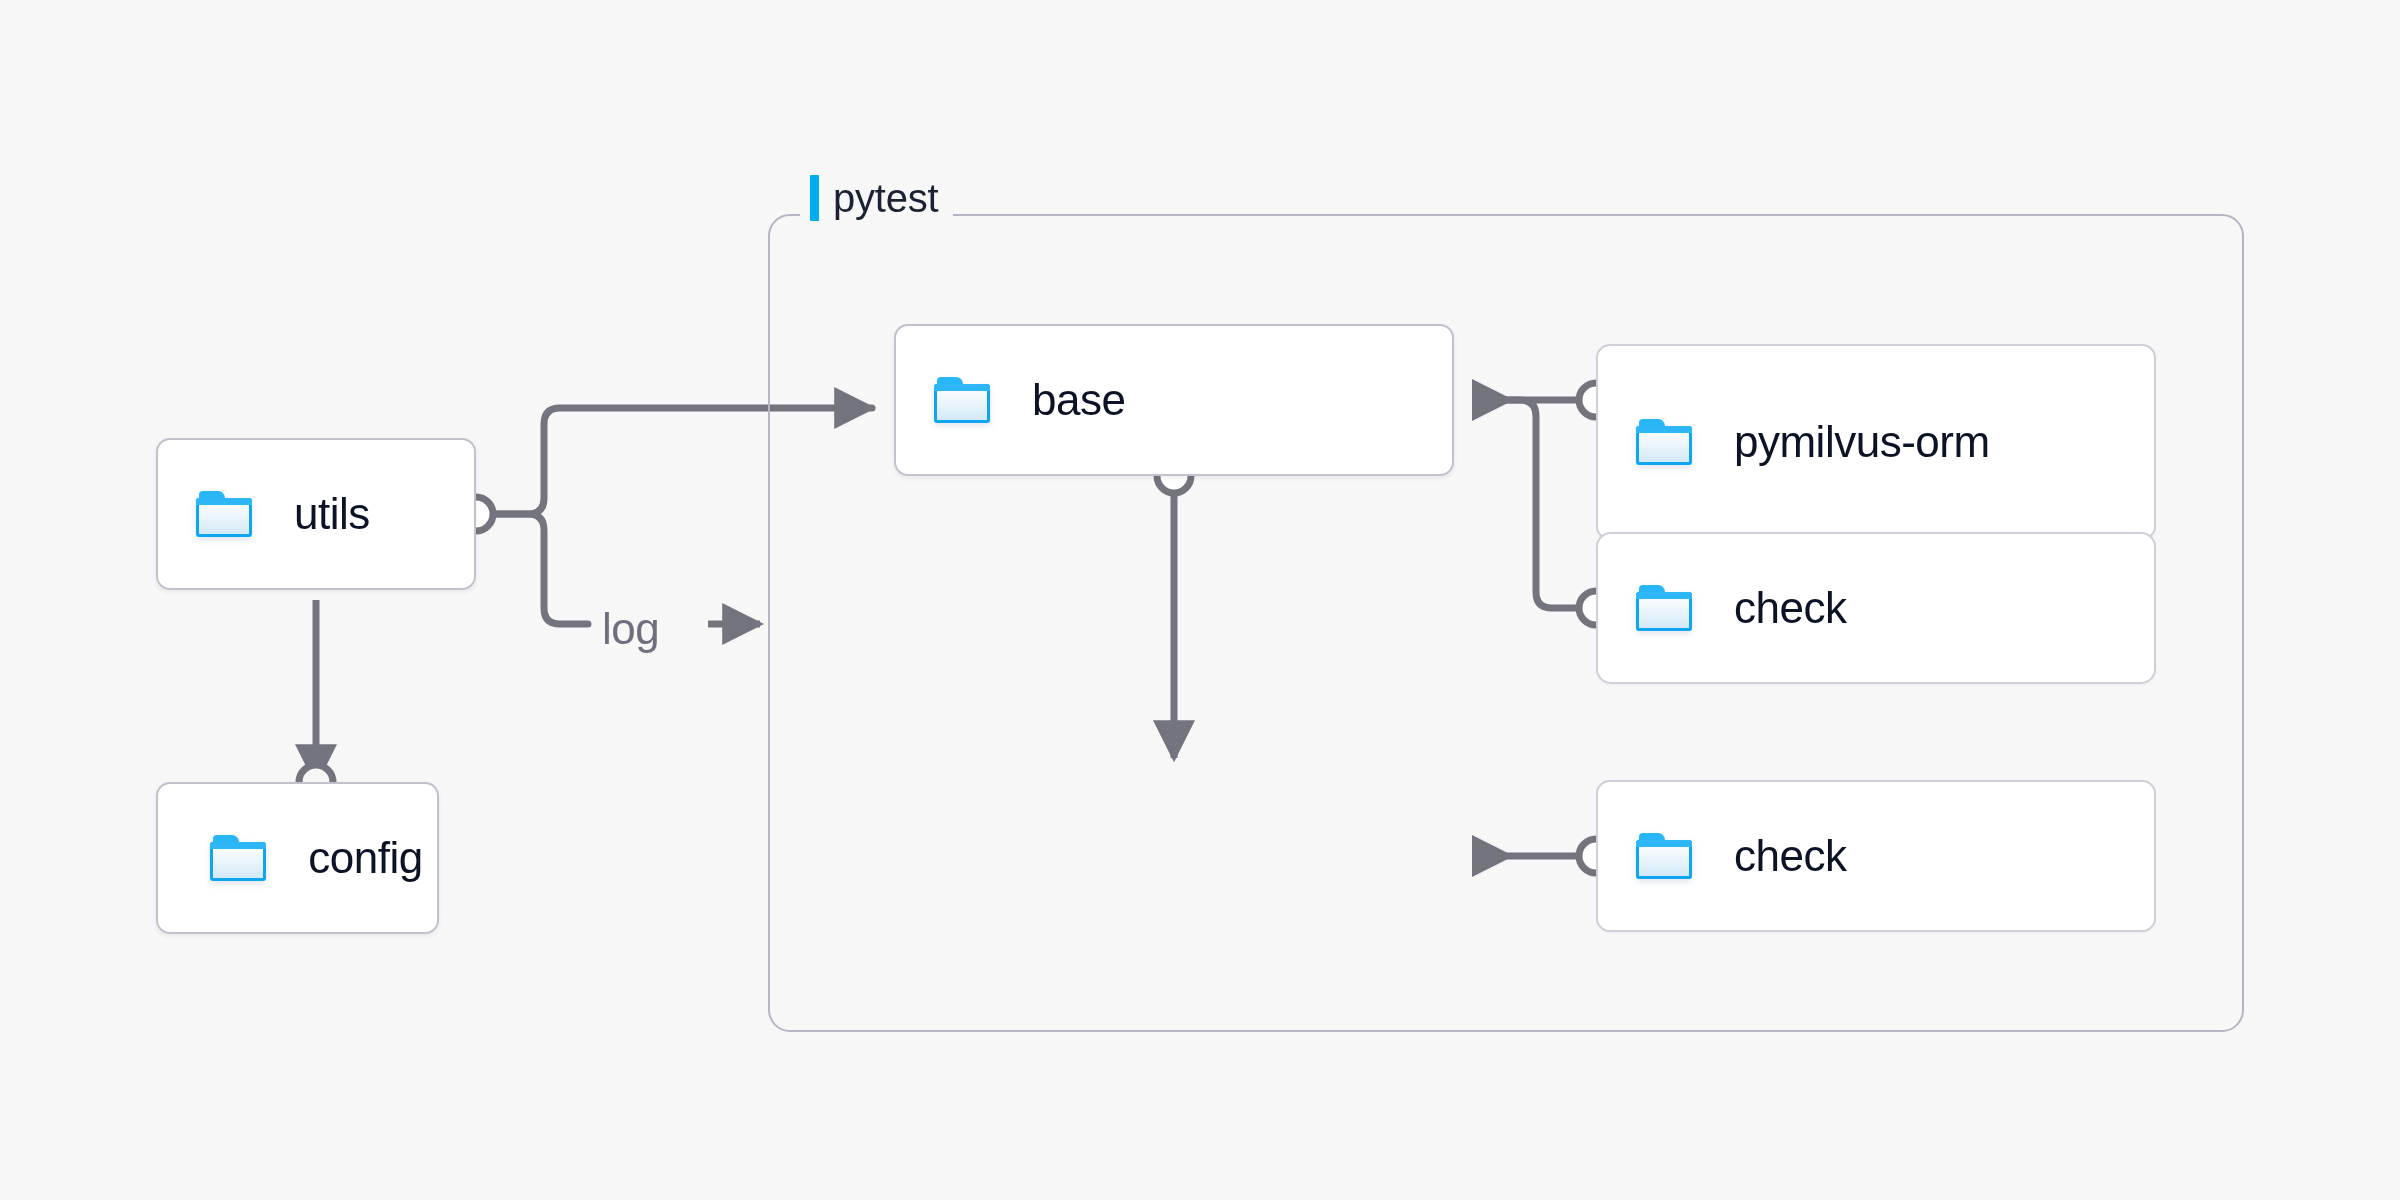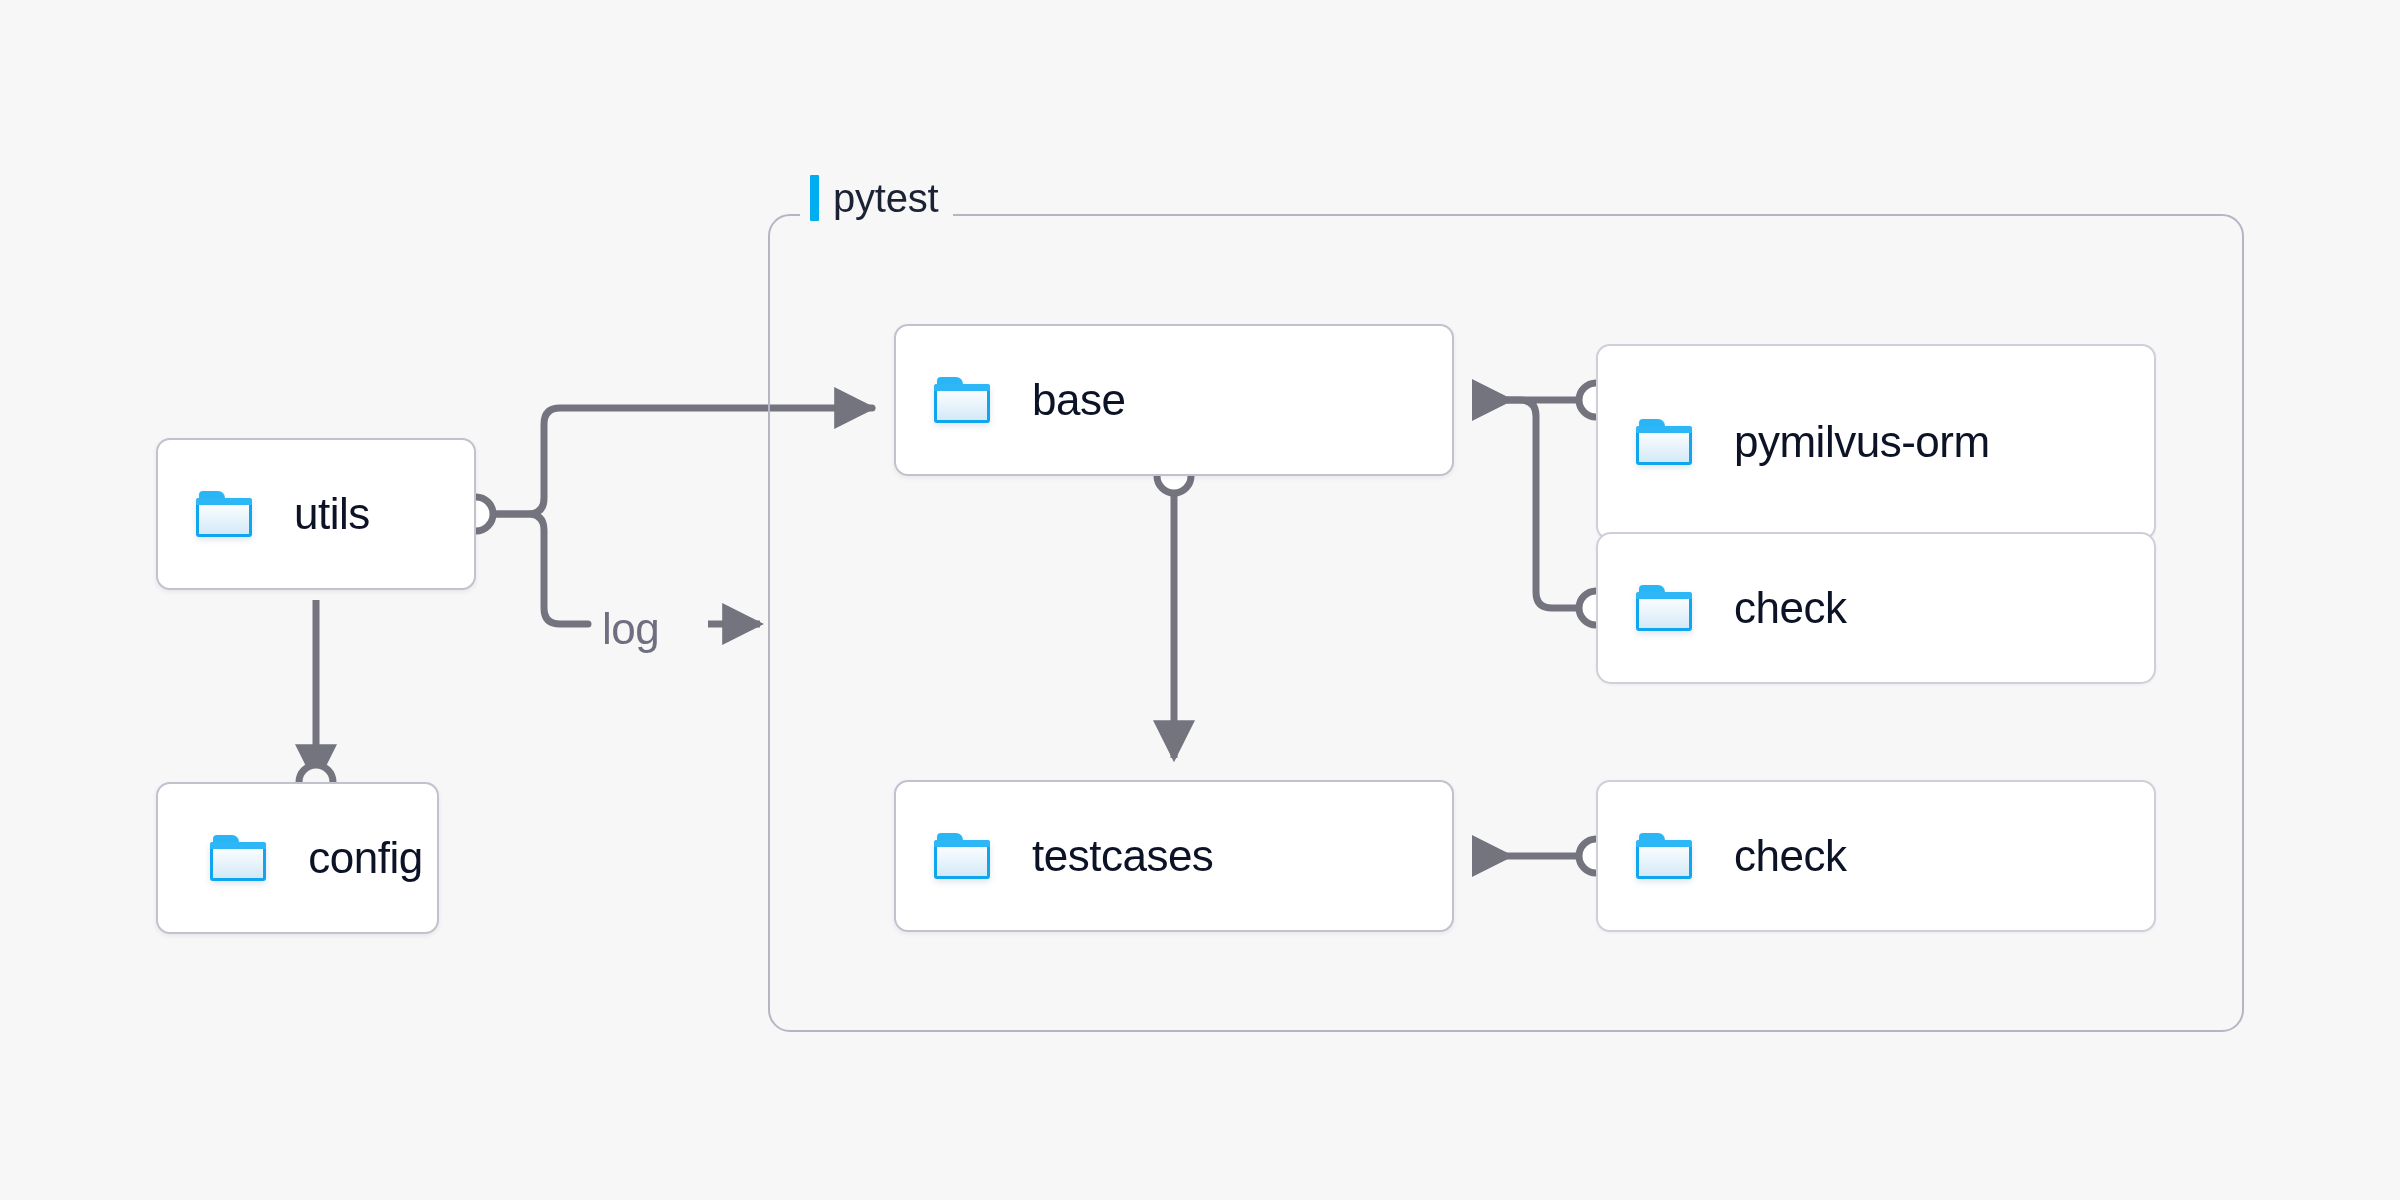--- a/index.html
+++ b/index.html
@@ -240,28 +240,20 @@
 
   <div class="node" id="node-base">
     <span class="folder-icon">
       <span class="tab"></span>
         <span class="body"></span>
         <span class="lip"></span>
     </span>
     <span class="node-label">base</span>
   </div>
 
-  <div class="node" id="node-testcases">
-    <span class="folder-icon">
-      <span class="tab"></span>
-        <span class="body"></span>
-        <span class="lip"></span>
-    </span>
-    <span class="node-label">testcases</span>
-  </div>
 
   <div class="node light" id="node-pymilvus">
     <span class="folder-icon">
       <span class="tab"></span>
         <span class="body"></span>
         <span class="lip"></span>
     </span>
     <span class="node-label">pymilvus-orm</span>
   </div>
 

